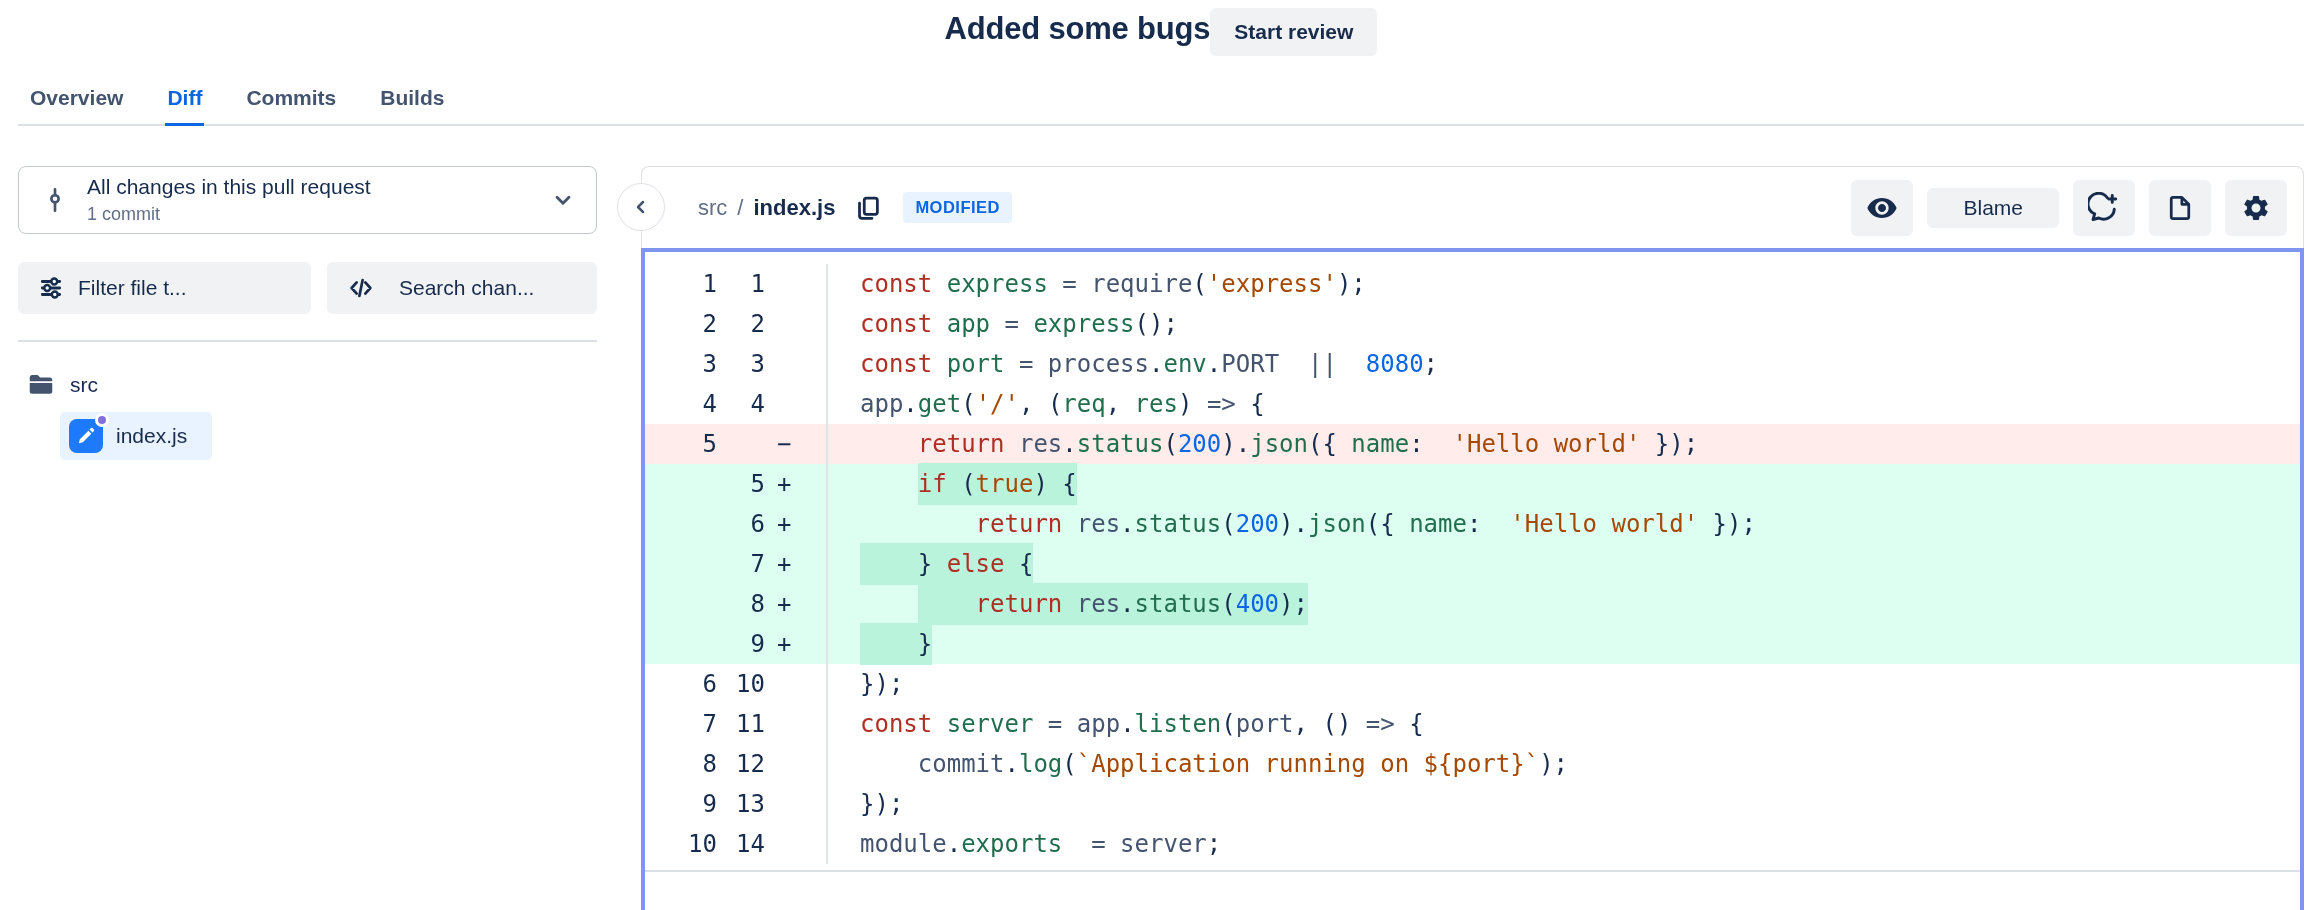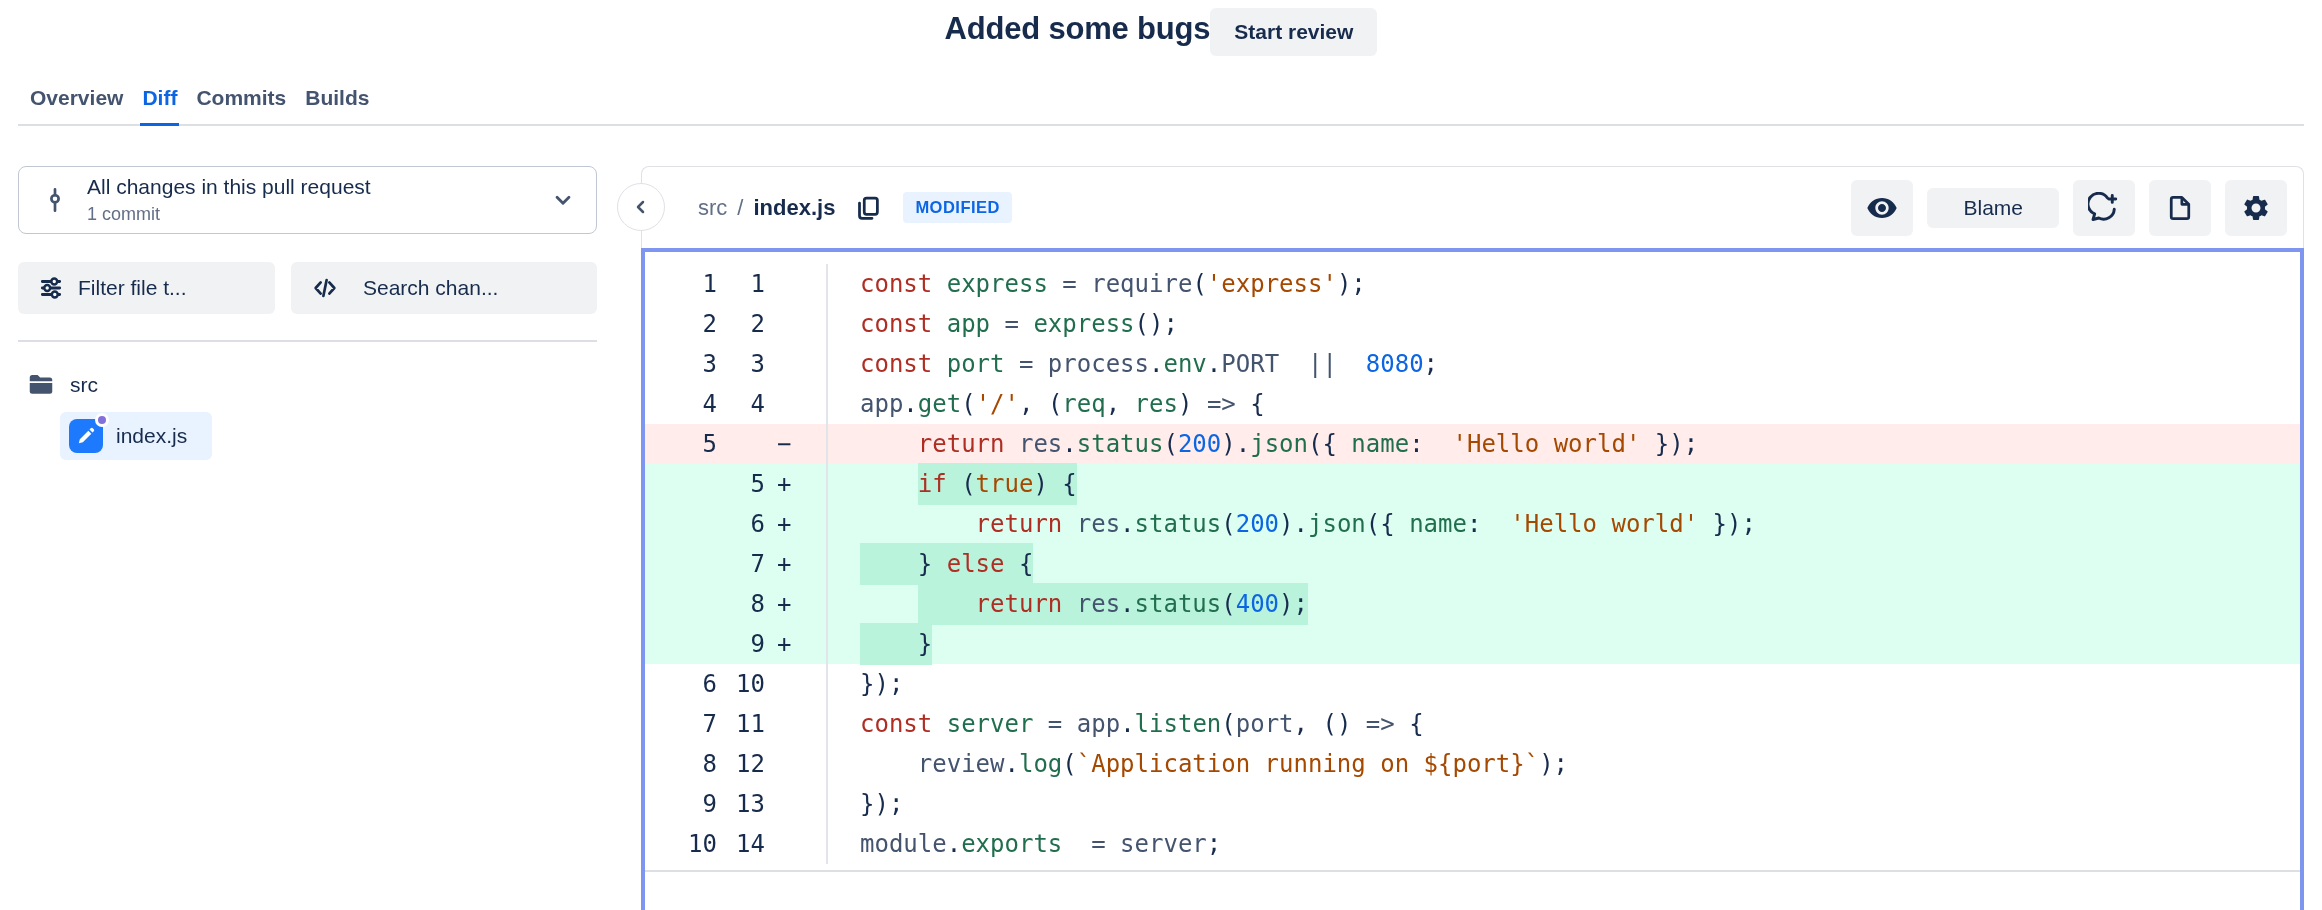--- a/index.html
+++ b/index.html
@@ -14,40 +14,40 @@
   body{width:2322px; height:910px; overflow:hidden; font-family:"Liberation Sans", sans-serif; color:var(--text);}
   .app{position:relative; width:2322px; height:910px; overflow:hidden;}
 
   
   .page-header{display:flex; justify-content:center; align-items:flex-start; padding:8px 18px 0 18px;}
   .page-title{font-size:31px; font-weight:700; letter-spacing:-.2px; color:var(--text); line-height:1.35;}
   .btn-start{height:48px; padding:0 24px; background:var(--btnbg); border:none; border-radius:6px;
     font-family:inherit; font-size:21px; font-weight:600; color:var(--text); cursor:pointer;}
 
   
-  .tabs{display:flex; gap:15px; margin:24px 18px 0 18px; padding-left:10px; border-bottom:2px solid var(--divider);}
+  .tabs{display:flex; gap:40px; margin:24px 18px 0 18px; padding-left:10px; border-bottom:2px solid var(--divider);}
   .tab{font-size:21px; font-weight:600; color:var(--slate); padding:6px 2px 13px 2px; margin-bottom:-2px; cursor:pointer; border-bottom:3px solid transparent;}
   .tab.active{color:var(--accent); border-bottom-color:var(--accent);}
 
   
   .content{display:flex; align-items:flex-start; gap:44px; padding:40px 18px 0 18px;}
   .sidebar{width:579px; flex:none;}
   .main{flex:1; position:relative; min-width:0;}
 
   
   .scope{display:flex; align-items:center; gap:18px; height:68px; padding:0 20px 0 22px;
     border:1px solid #C1C7D0; border-radius:8px; background:#fff; cursor:pointer;}
   .scope-text{flex:1; min-width:0;}
   .scope-title{font-size:21px; font-weight:500; color:var(--text);}
   .scope-sub{font-size:18px; color:var(--text2); margin-top:5px;}
   .filter-row{display:flex; gap:16px; margin-top:28px;}
   .btn-gray{display:flex; align-items:center; gap:14px; height:52px; padding:0 20px; background:var(--btnbg);
     border:none; border-radius:6px; font-family:inherit; font-size:21px; font-weight:500; color:var(--text);
     white-space:nowrap; overflow:hidden; cursor:pointer;}
-  .btn-filter{width:257px;}
+  .btn-filter{width:293px;}
   .btn-search{flex:1;gap:24px;}
   .side-divider{height:2px; background:var(--divider); margin-top:26px;}
   .tree{margin-top:24px;}
   .tree-folder{display:flex; align-items:center; gap:14px; padding:4px 6px 4px 8px; font-size:21px; color:var(--text); cursor:pointer;}
   .tree-file{display:flex; align-items:center; gap:13px; margin:8px 0 0 42px; width:152px; padding:7px 12px 7px 9px;
     background:var(--selbg); border-radius:6px; font-size:21px; color:var(--text); cursor:pointer;}
   .file-badge{position:relative; width:34px; height:34px; flex:none;}
   .file-badge .sq{width:34px; height:34px; border-radius:8px; background:var(--fileicon); display:flex; align-items:center; justify-content:center;}
   .file-badge .dot{position:absolute; top:-6px; right:-6px; width:14px; height:14px; border-radius:50%;
     background:var(--dot); border:3.5px solid #fff;}
@@ -335,21 +335,21 @@
                   <span class="gut-marker"></span>
                 </div>
                 <div class="code-text"><span class="seg-kw">const</span><span class="seg-plain"> </span><span class="seg-def">server</span><span class="seg-op"> = </span><span class="seg-var">app</span><span class="seg-plain">.</span><span class="seg-def">listen</span><span class="seg-plain">(</span><span class="seg-var">port</span><span class="seg-plain">, () </span><span class="seg-op">=&gt;</span><span class="seg-plain"> {</span></div>
               </div>
               <div class="code-row context">
                 <div class="gutter">
                   <span class="gut-old">8</span>
                   <span class="gut-new">12</span>
                   <span class="gut-marker"></span>
                 </div>
-                <div class="code-text"><span class="seg-plain">    </span><span class="seg-var">review</span><span class="seg-plain">.</span><span class="seg-def">log</span><span class="seg-plain">(</span><span class="seg-str">`Application running on ${port}`</span><span class="seg-plain">);</span></div>
+                <div class="code-text"><span class="seg-plain">    </span><span class="seg-var">commit</span><span class="seg-plain">.</span><span class="seg-def">log</span><span class="seg-plain">(</span><span class="seg-str">`Application running on ${port}`</span><span class="seg-plain">);</span></div>
               </div>
               <div class="code-row context">
                 <div class="gutter">
                   <span class="gut-old">9</span>
                   <span class="gut-new">13</span>
                   <span class="gut-marker"></span>
                 </div>
                 <div class="code-text"><span class="seg-plain">});</span></div>
               </div>
               <div class="code-row context">

